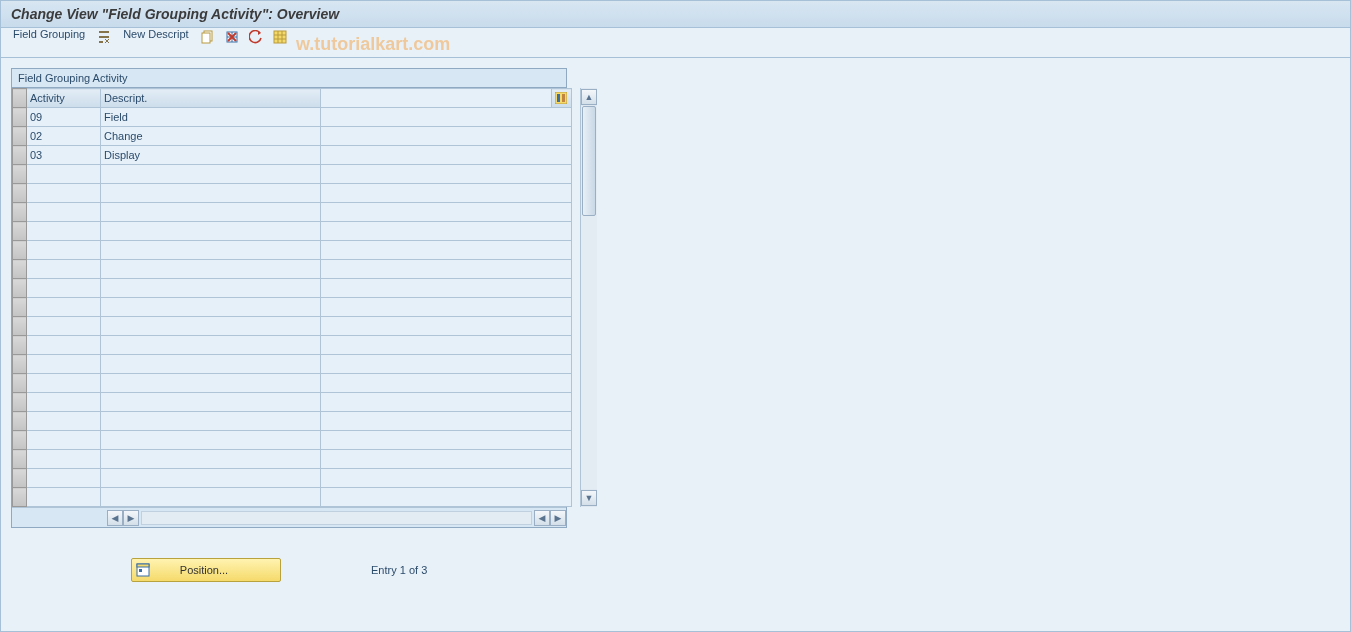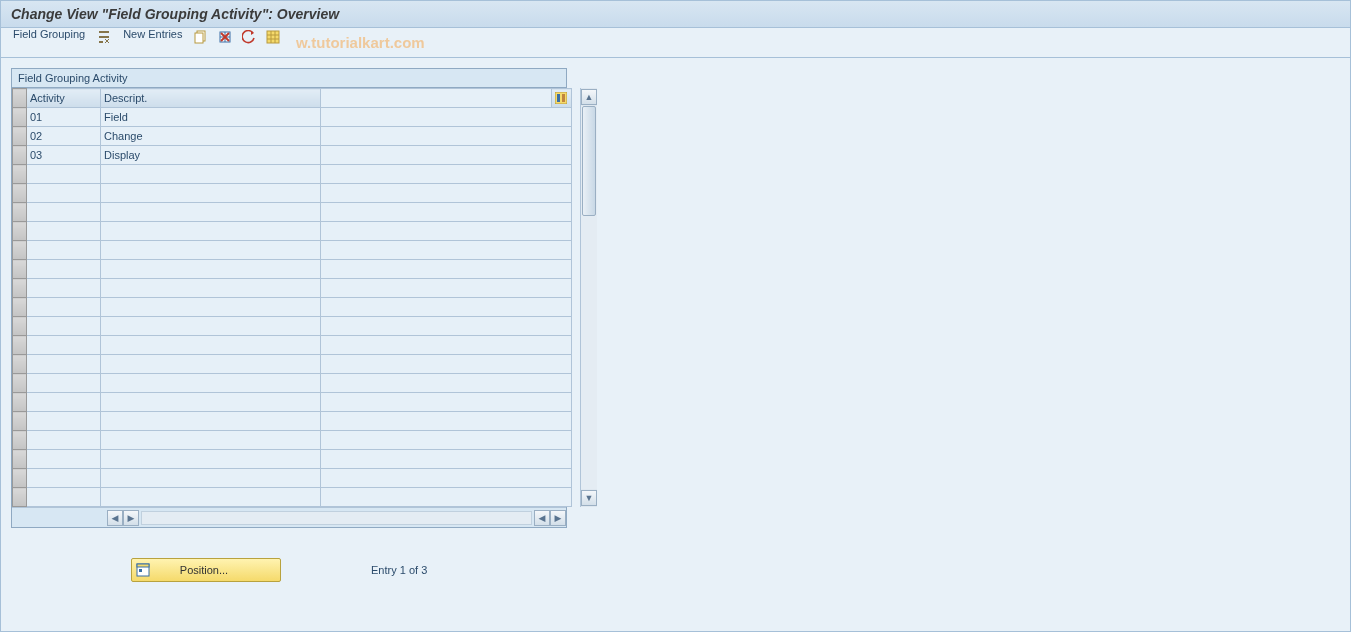--- a/index.html
+++ b/index.html
@@ -45,21 +45,21 @@
   .toolbar .icon-btn {
     width: 18px; height: 18px;
     display: flex; align-items: center; justify-content: center;
     cursor: pointer;
     border-radius: 2px;
   }
   .watermark {
     position: absolute;
     left: 295px;
     top: 6px;
-    font-size: 15px;
+    font-size: 18px;
     color: #f5a952;
     opacity: 0.55;
     pointer-events: none;
     font-weight: bold;
   }
   
   .content {
     background: #e8f1f8;
     padding: 10px 6px 6px 10px;
     border-left: 1px solid #a6c0d8;
@@ -191,21 +191,21 @@
 <div class="toolbar">
   <span class="label">Field Grouping</span>
 
   <span class="icon-btn">
     <svg width="14" height="14">
         <path d="M2 2 L12 2 M2 7 L12 7 M2 12 L6 12" stroke="#86754a" stroke-width="2" fill="none"></path>
         <path d="M8 9 L12 13 M12 9 L8 13" stroke="#86754a" stroke-width="1"></path>
       </svg>
   </span>
 
-  <span class="label">New Entries</span>
+  <span class="label">New Descript</span>
 
   <span class="icon-btn">
     <svg width="14" height="14">
         <rect x="3" y="1" width="8" height="10" fill="#fff" stroke="#b89a3e"></rect>
         <rect x="1" y="3" width="8" height="10" fill="#fff" stroke="#b89a3e"></rect>
       </svg>
   </span>
   <span class="icon-btn">
     <svg width="14" height="14">
         <rect x="2" y="2" width="10" height="10" fill="#fff" stroke="#3a6fa5"></rect>
@@ -253,21 +253,21 @@
                     <rect x="0" y="0" width="12" height="12" fill="#f5da6b" stroke="#b89a3e"></rect>
                     <rect x="2" y="2" width="3" height="8" fill="#3a6fa5"></rect>
                     <rect x="7" y="2" width="3" height="8" fill="#c0853e"></rect>
                   </svg>
               </th>
             </tr>
           </thead>
           <tbody id="grid-body">
               <tr>
                 <td class="rowsel"></td>
-                <td class="col-act">01</td>
+                <td class="col-act">09</td>
                 <td class="col-desc">Field</td>
                 <td class="col-fill" colspan="2"></td>
               </tr>
               <tr>
                 <td class="rowsel"></td>
                 <td class="col-act">02</td>
                 <td class="col-desc">Change</td>
                 <td class="col-fill" colspan="2"></td>
               </tr>
               <tr>

